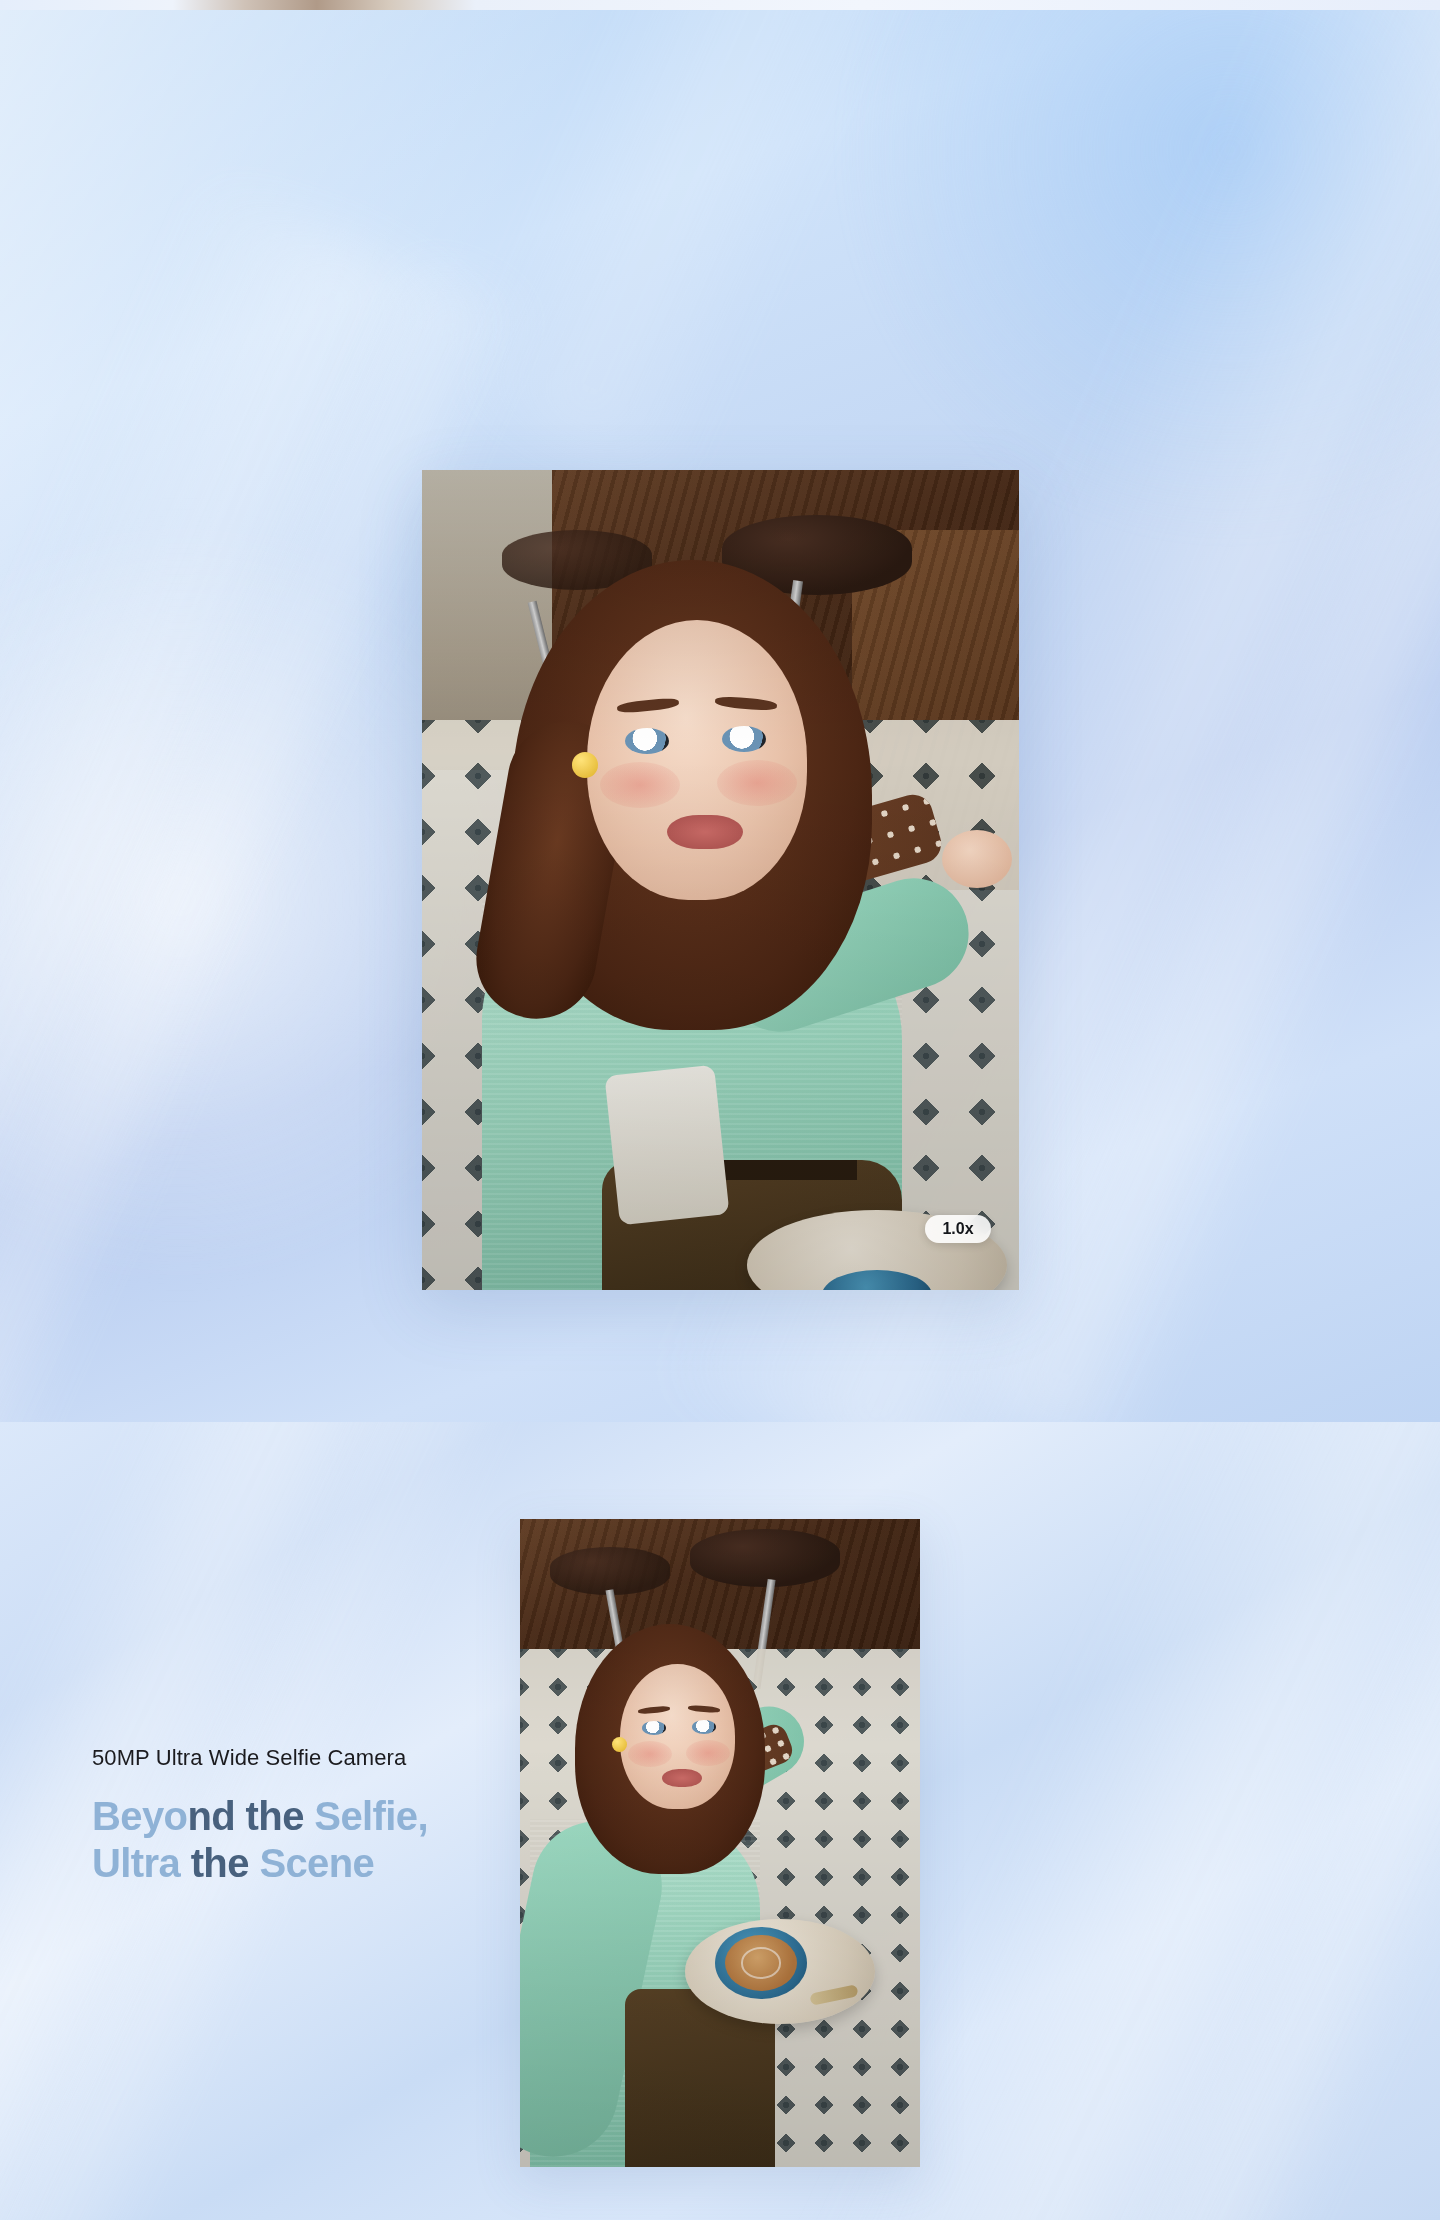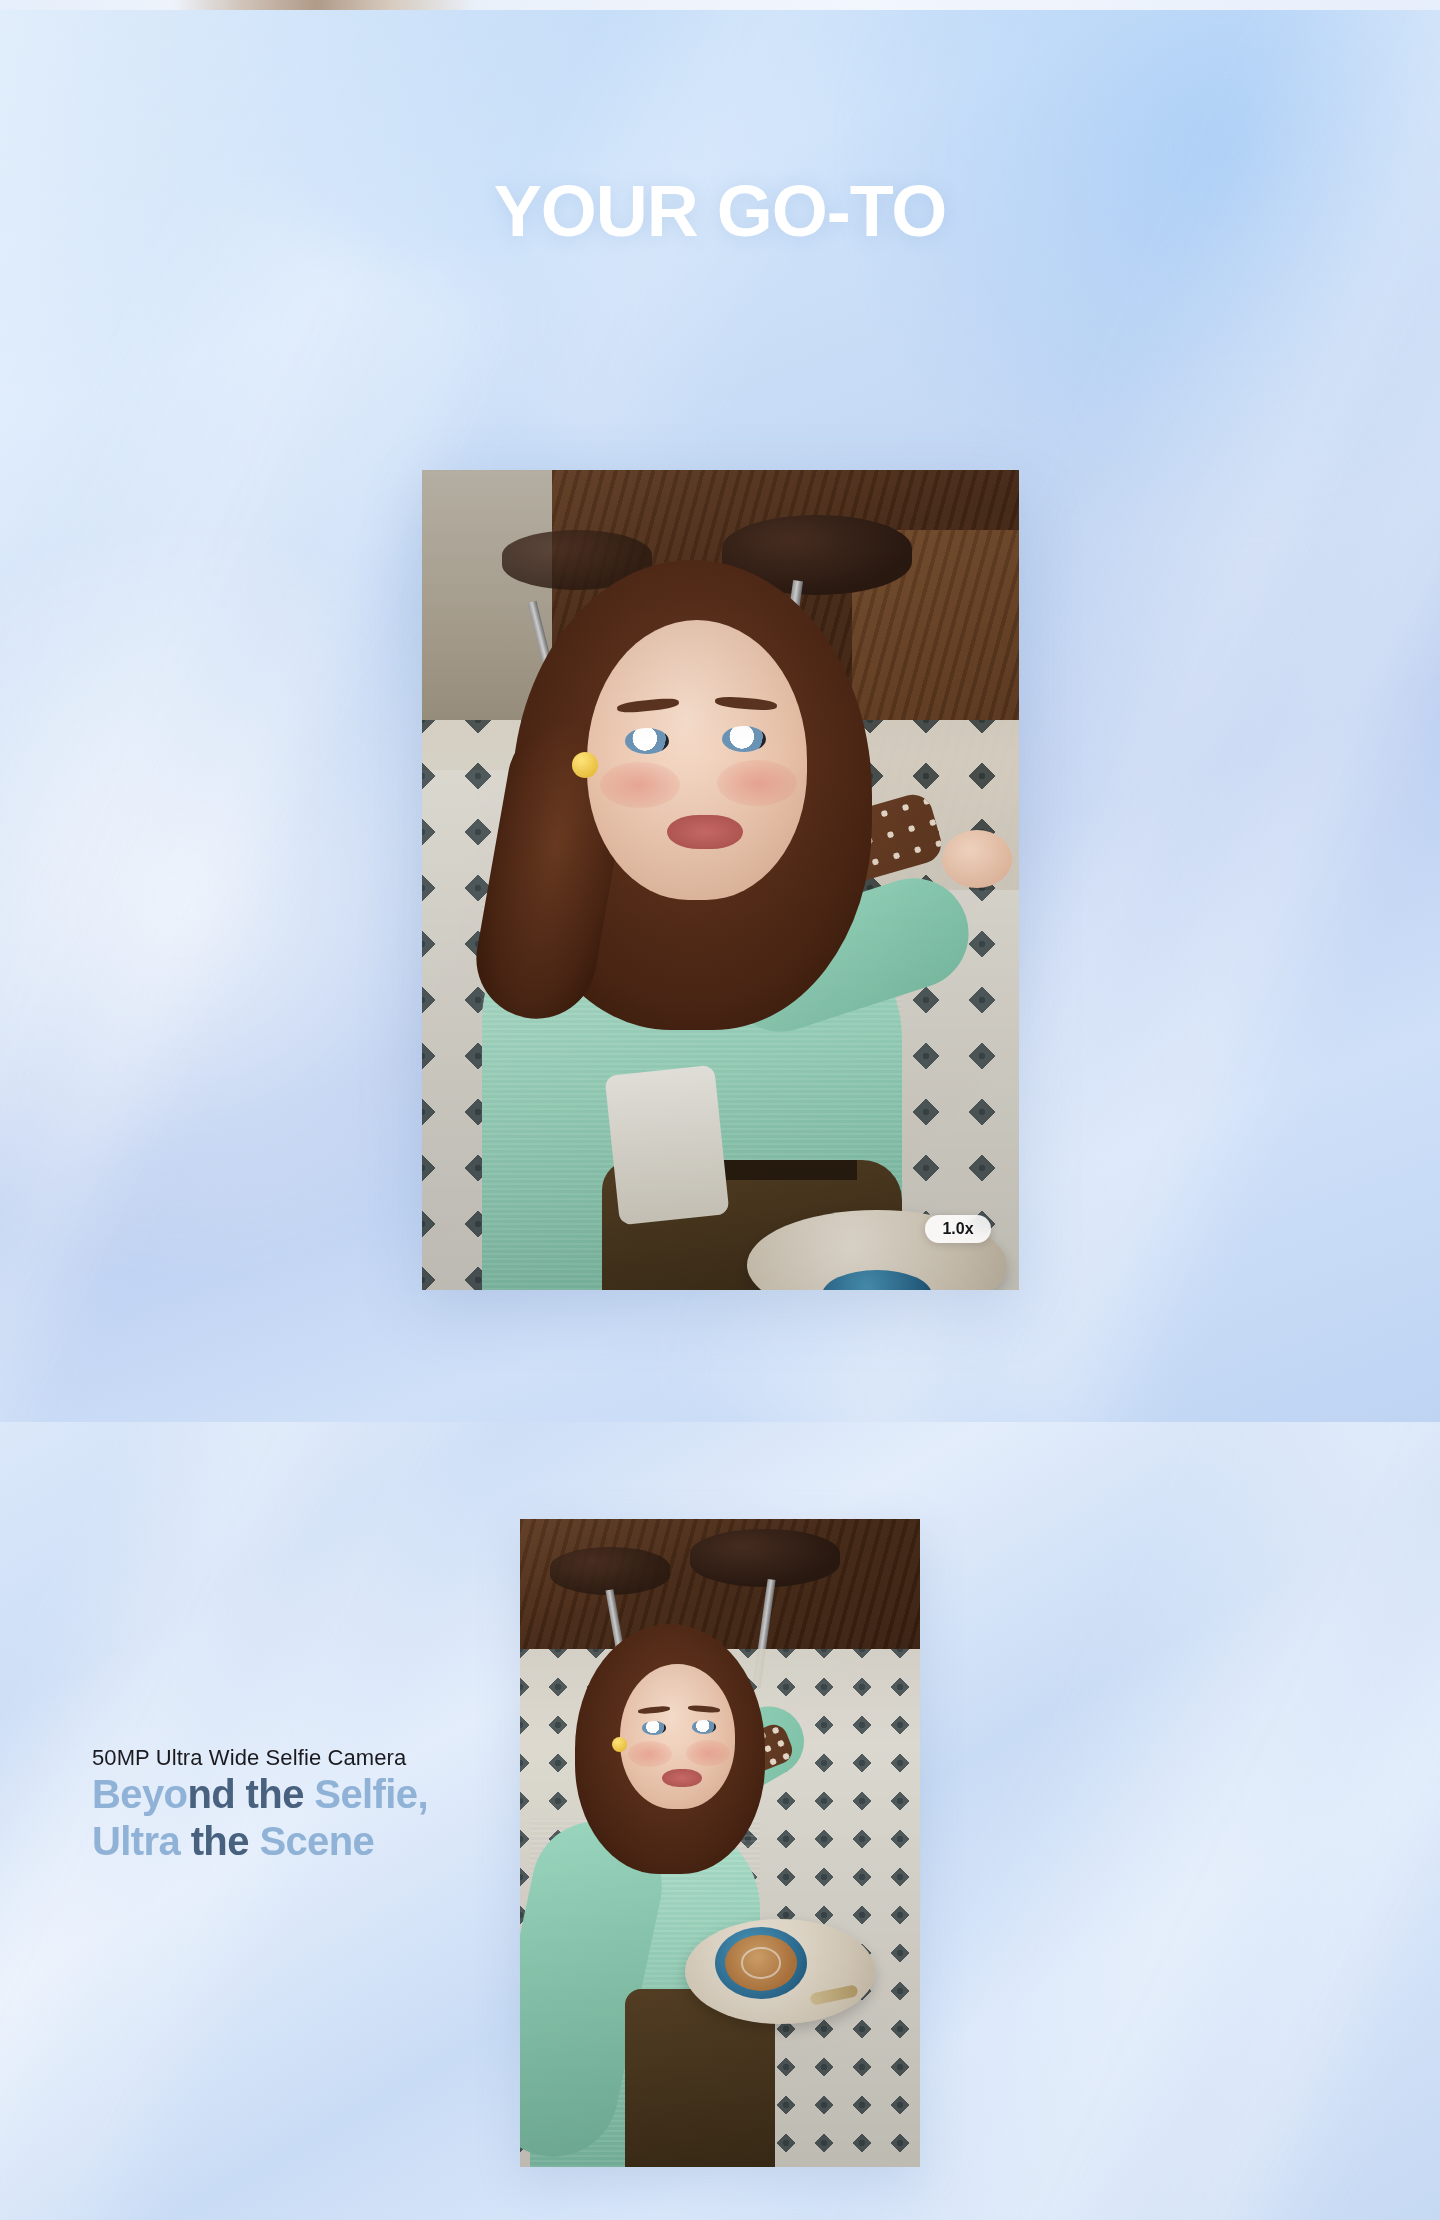--- a/index.html
+++ b/index.html
@@ -143,20 +143,21 @@
     width: 440px;
     z-index: 4;
   }
   .eyebrow {
     font-size: 22px;
     color: #1b1b1f;
     font-weight: 400;
     letter-spacing: .1px;
   }
   .subhead {
+    margin-top: 22px;
     font-size: 40px;
     line-height: 1.18;
     font-weight: 700;
     letter-spacing: -.6px;
     color: #5d738f;
   }
   .subhead .hi { color: #8fb2d6; }
   .subhead .lo { color: #48617e; }
 
   .right-copy {
@@ -295,21 +296,20 @@
       <div class="glow-topright"></div>
       <div class="glow-left"></div>
       <div class="streak s1"></div>
       <div class="streak s2"></div>
       <div class="streak s5"></div>
       <div class="streak s3"></div>
       <div class="streak s4"></div>
     </div>
 
     <h1 class="headline">
-      <span>YOUR GO-TO</span>
     </h1>
 
     <figure class="photo-card-1">
       <div class="photo" aria-hidden="true">
         <div class="wall-left" style="left:0; top:0; width:130px; height:300px;"></div>
         <div class="wood-bar grain" style="left:130px; top:0; width:467px; height:250px;"></div>
         <div class="wood-bar grain" style="left:430px; top:60px; width:167px; height:360px; background:linear-gradient(160deg,#7a4e2c,#40230f);"></div>
         <div class="tile-floor" style="top:250px; height:570px;"></div>
         <div class="stool-seat" style="left:300px; top:45px; width:190px; height:80px;"></div>
         <div class="stool-leg" style="left:360px; top:110px; width:10px; height:160px; transform:rotate(8deg);"></div>

